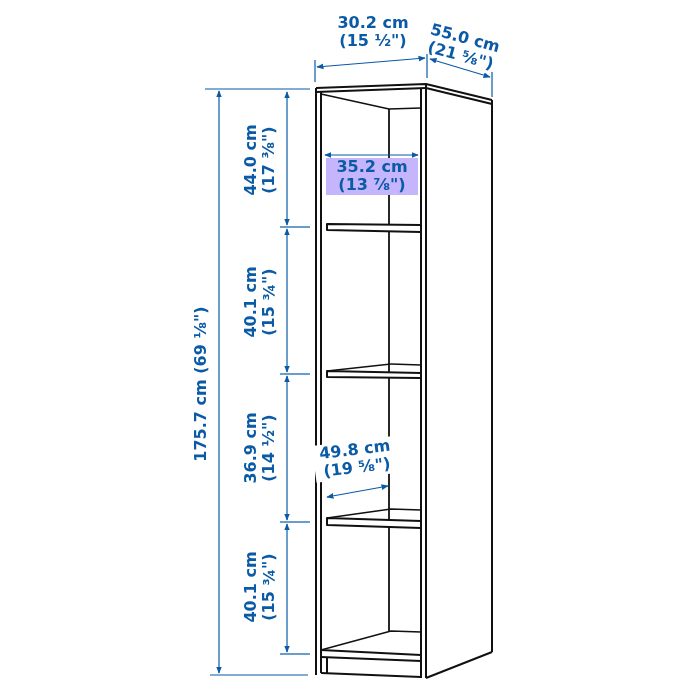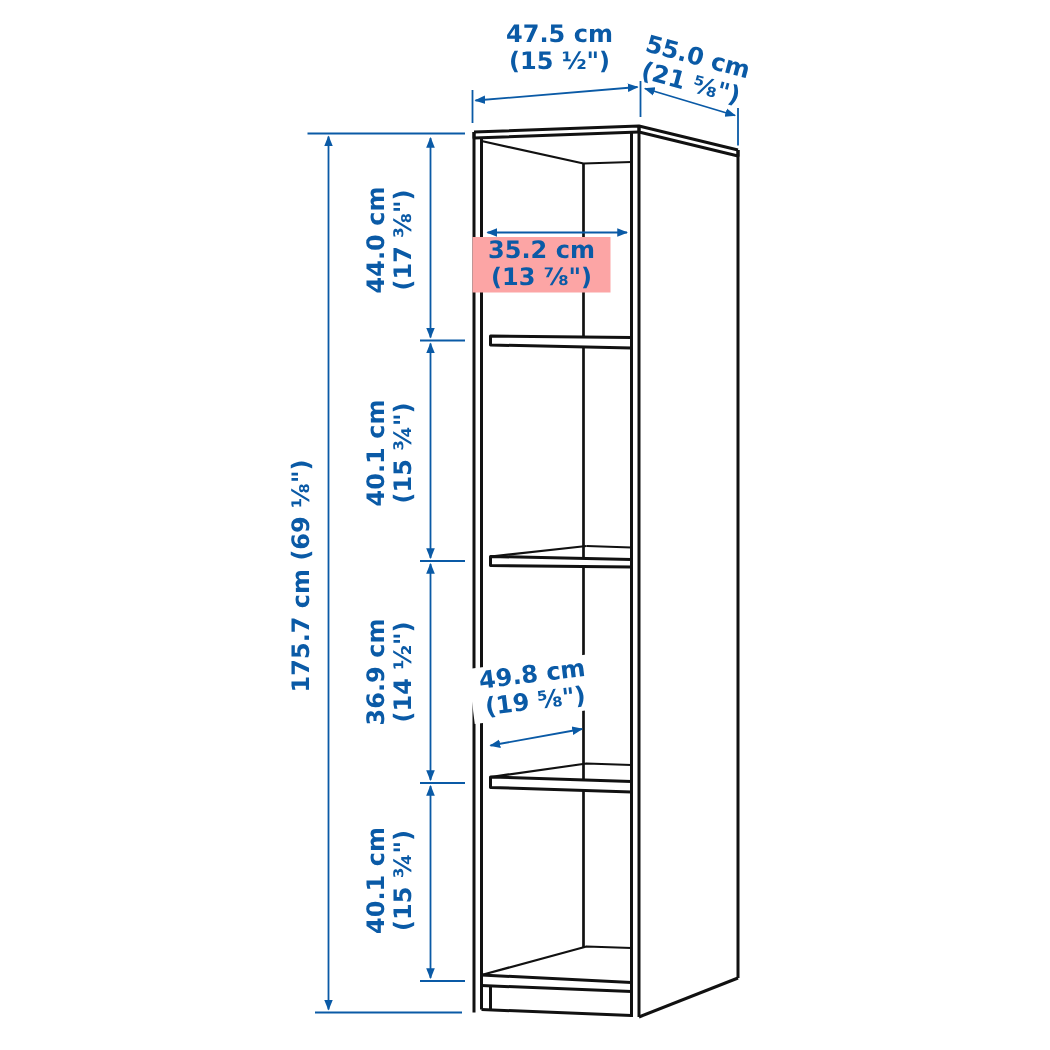--- a/index.html
+++ b/index.html
@@ -83,30 +83,30 @@
     <line x1="287" y1="376" x2="287" y2="520" marker-start="url(#arr)" marker-end="url(#arr)"></line>
     <line x1="287" y1="524" x2="287" y2="652" marker-start="url(#arr)" marker-end="url(#arr)"></line>
 
     <line x1="325" y1="155" x2="418" y2="155" marker-start="url(#arr)" marker-end="url(#arr)"></line>
 
     <line x1="327" y1="497" x2="388" y2="486" marker-start="url(#arr)" marker-end="url(#arr)"></line>
   </g>
 </svg>
 
 <div class="lbl sz16" style="left:326px; top:14px; width:94px;">
-  <span class="l1">47.5 cm</span>
+  <span class="l1">30.2 cm</span>
   <span class="l2">(15 ½")</span>
 </div>
 
 <div class="lbl sz16" style="left:424px; top:18px; width:90px; transform:rotate(15deg); transform-origin:left top;">
   <span class="l1">55.0 cm</span>
   <span class="l2">(21 ⅝")</span>
 </div>
 
-<div class="lbl sz16" style="left:315px; top:158px; width:92px; background:#fca5a5;">
+<div class="lbl sz16" style="left:326px; top:158px; width:92px; background:#c4b5fd;">
   <span class="l1">35.2 cm</span>
   <span class="l2">(13 ⅞")</span>
 </div>
 
 <div class="lbl sz16" style="left:312px; top:446px; width:84px; background:#fff; transform:rotate(-7deg); transform-origin:left top;">
   <span class="l1">49.8 cm</span>
   <span class="l2">(19 ⅝")</span>
 </div>
 
 <div class="lbl sz16 vert" style="left:93px; top:373px; width:220px; height:22px;">

